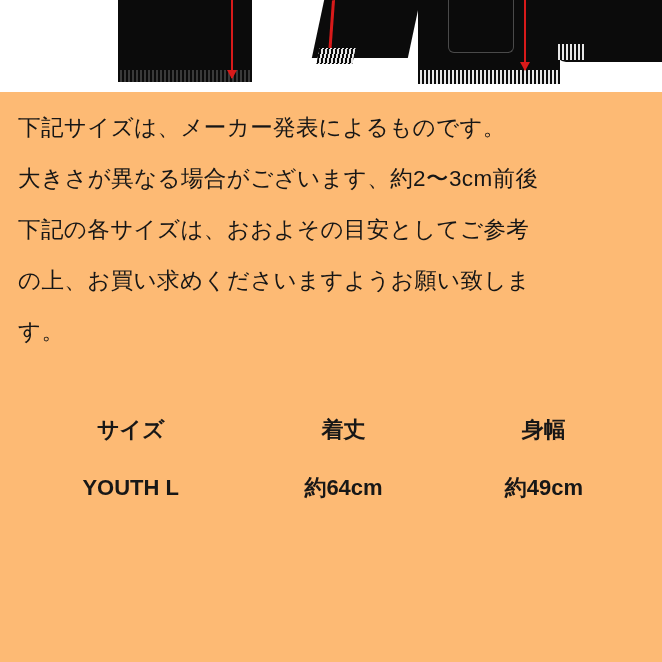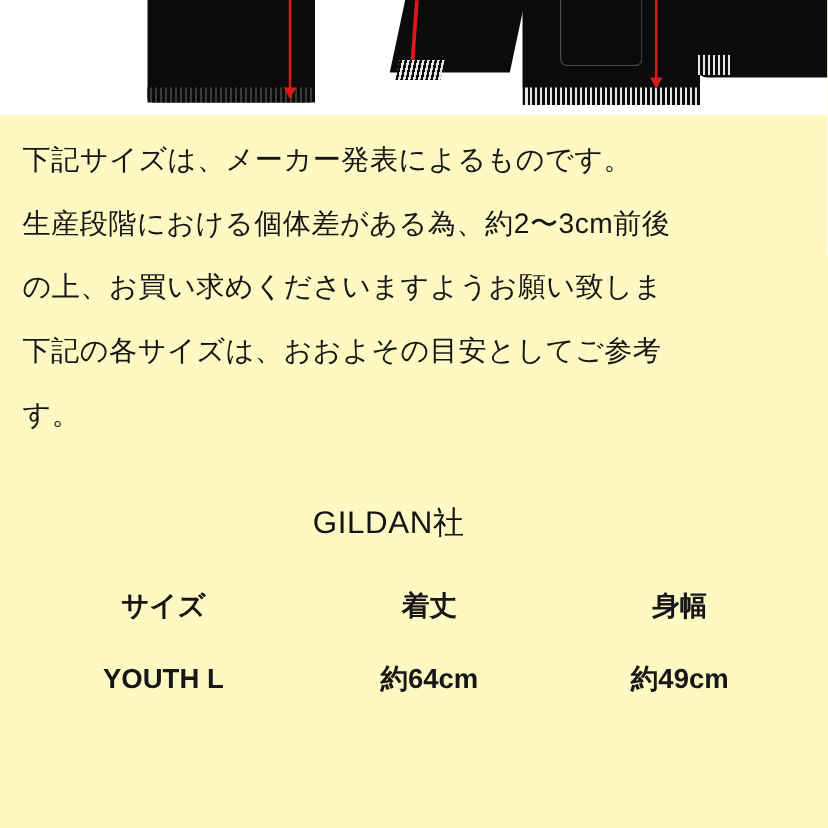--- a/index.html
+++ b/index.html
@@ -12,21 +12,21 @@
     height: 662px;
     overflow: hidden;
     font-family: "Liberation Sans", sans-serif;
     color: #1b1b1b;
   }
 
   .page {
     position: relative;
     width: 662px;
     height: 662px;
-    background: #fef9c3;
+    background: #fdba74;
   }
 
   
   .illustration {
     position: relative;
     width: 662px;
     height: 92px;
     overflow: hidden;
     background: #ffffff;
   }
@@ -229,28 +229,27 @@
     <div class="jacket-right-hem"></div>
     <div class="zip-right"></div>
     <div class="zip-right-arrow"></div>
 
     <div class="garment sleeve-far"></div>
     <div class="sleeve-far-cuff"></div>
   </div>
 
   <div class="notice">
     <p>下記サイズは、メーカー発表によるものです。</p>
-    <p>生産段階における個体差がある為、約2〜3cm前後</p>
+    <p>大きさが異なる場合がございます、約2〜3cm前後</p>
+    <p>下記の各サイズは、おおよその目安としてご参考</p>
     <p>の上、お買い求めくださいますようお願い致しま</p>
-    <p>下記の各サイズは、おおよその目安としてご参考</p>
     <p>す。</p>
   </div>
 
   <div class="table-wrap">
-    <div class="brand-title">GILDAN社</div>
     <table class="size-table">
       <thead>
         <tr>
           <th>サイズ</th>
           <th>着丈</th>
           <th>身幅</th>
         </tr>
       </thead>
       <tbody>
         <tr>

